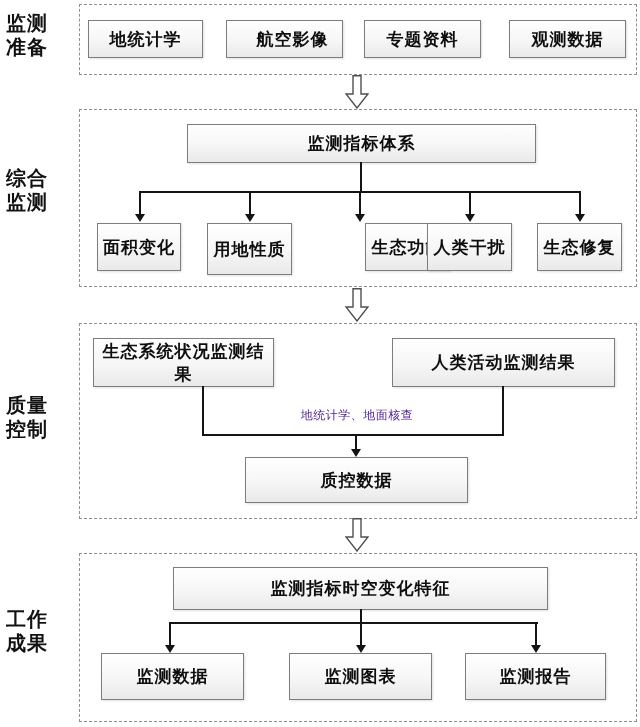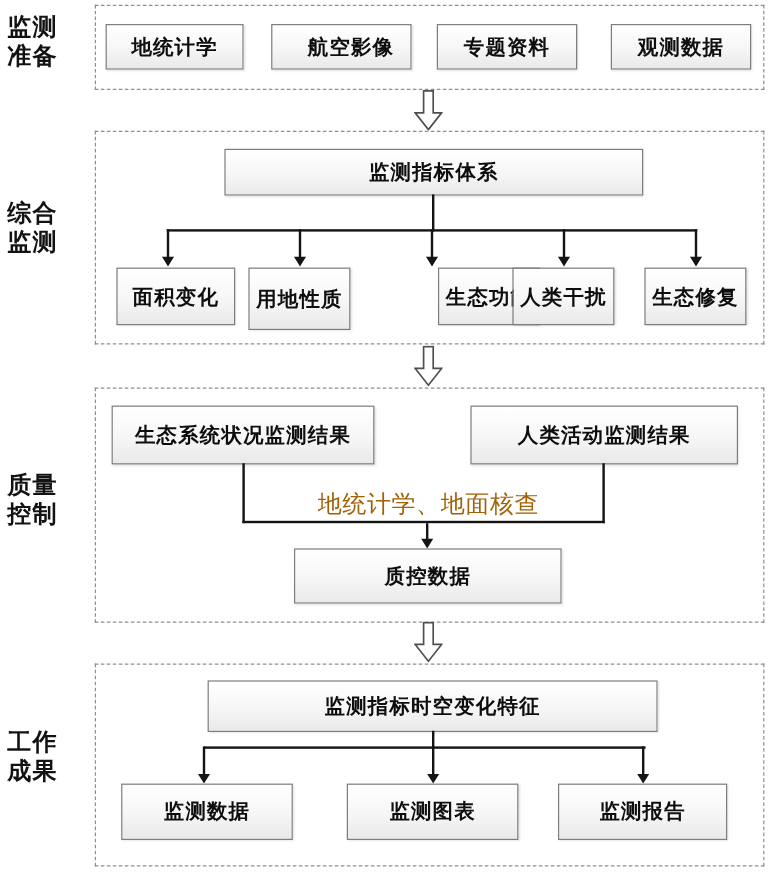--- a/index.html
+++ b/index.html
@@ -28,21 +28,21 @@
   .vline,.hline{position:absolute;background:#141414;}
   .vline{width:2px;}
   .hline{height:2px;}
   .ahead{
     position:absolute;width:0;height:0;
     border-left:5px solid transparent;border-right:5px solid transparent;
     border-top:8px solid #141414;
   }
   .bigarrow{position:absolute;width:24px;height:34px;}
   .method-label{
-    position:absolute;font-size:20px;color:#a16207;text-align:center;
+    position:absolute;font-size:12px;color:#4c1d95;text-align:center;
     letter-spacing:0.5px;
   }
 </style>
 </head>
 <body>
 
 <div id="canvas">
 
   <div class="stage-label" style="left:6px;top:11px;">监测
 准备</div>
@@ -73,32 +73,32 @@
   <div class="vline" style="left:249px;top:191px;height:25px;"></div>
   <div class="vline" style="left:359px;top:191px;height:25px;"></div>
   <div class="vline" style="left:469px;top:191px;height:25px;"></div>
   <div class="vline" style="left:579px;top:191px;height:25px;"></div>
   <div class="ahead" style="left:135px;top:214px;"></div>
   <div class="ahead" style="left:245px;top:214px;"></div>
   <div class="ahead" style="left:355px;top:214px;"></div>
   <div class="ahead" style="left:465px;top:214px;"></div>
   <div class="ahead" style="left:575px;top:214px;"></div>
 
-  <div class="node" style="left:97px;top:223px;width:99px;height:48px;">面积变化</div>
+  <div class="node" style="left:97px;top:223px;width:84px;height:48px;">面积变化</div>
   <div class="node" style="left:207px;top:223px;width:85px;height:52px;">用地性质</div>
   <div class="node" style="left:317px;top:223px;width:85px;height:48px;margin-left:48px;">生态功能</div>
   <div class="node" style="left:427px;top:223px;width:85px;height:48px;">人类干扰</div>
   <div class="node" style="left:537px;top:223px;width:85px;height:48px;">生态修复</div>
 
   <svg class="bigarrow" style="left:345px;top:288px;" viewBox="0 0 24 34">
     <polygon points="8,0.8 16,0.8 16,19 23,19 12,33 1,19 8,19" fill="#ffffff" stroke="#4f4f4f" stroke-width="1.4"></polygon>
   </svg>
 
   <div class="sect" style="left:79px;top:323px;width:558px;height:196px;"></div>
-  <div class="node" style="left:93px;top:338px;width:219px;height:49px;">生态系统状况监测结果</div>
+  <div class="node" style="left:93px;top:338px;width:181px;height:49px;">生态系统状况监测结果</div>
   <div class="node" style="left:392px;top:338px;width:223px;height:49px;">人类活动监测结果</div>
 
   <div class="vline" style="left:202px;top:386px;height:50px;"></div>
   <div class="vline" style="left:502px;top:386px;height:50px;"></div>
   <div class="hline" style="left:202px;top:434px;width:302px;"></div>
 
   <div class="method-label" style="left:247px;top:407px;width:220px;">地统计学、地面核查</div>
 
   <div class="vline" style="left:355px;top:436px;height:14px;"></div>
   <div class="ahead" style="left:351px;top:449px;"></div>

